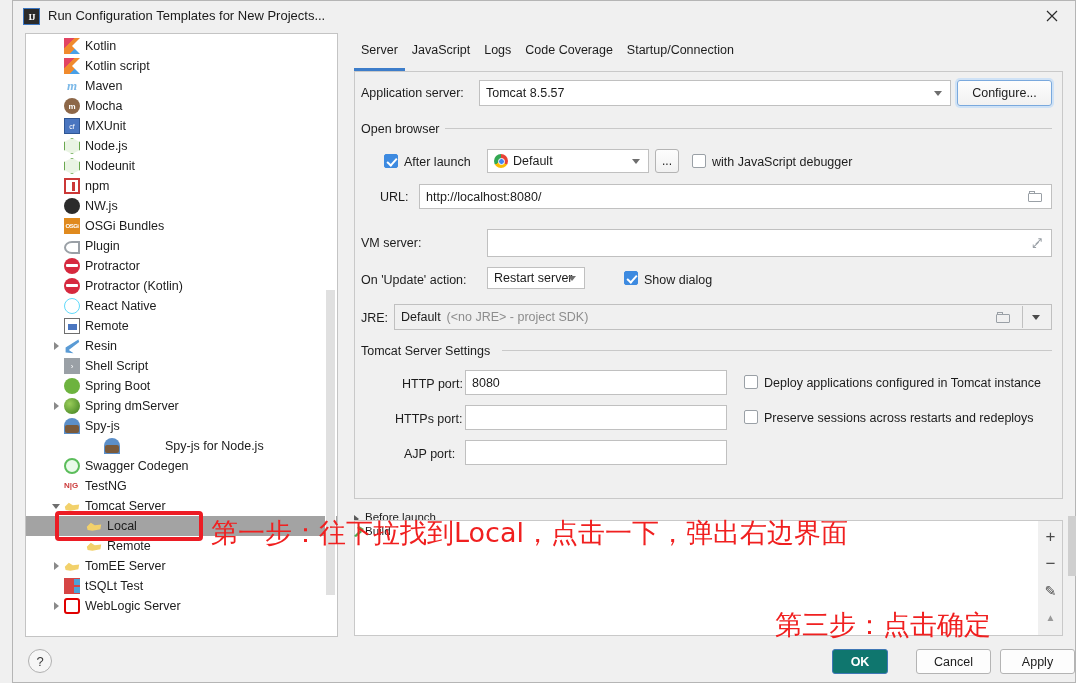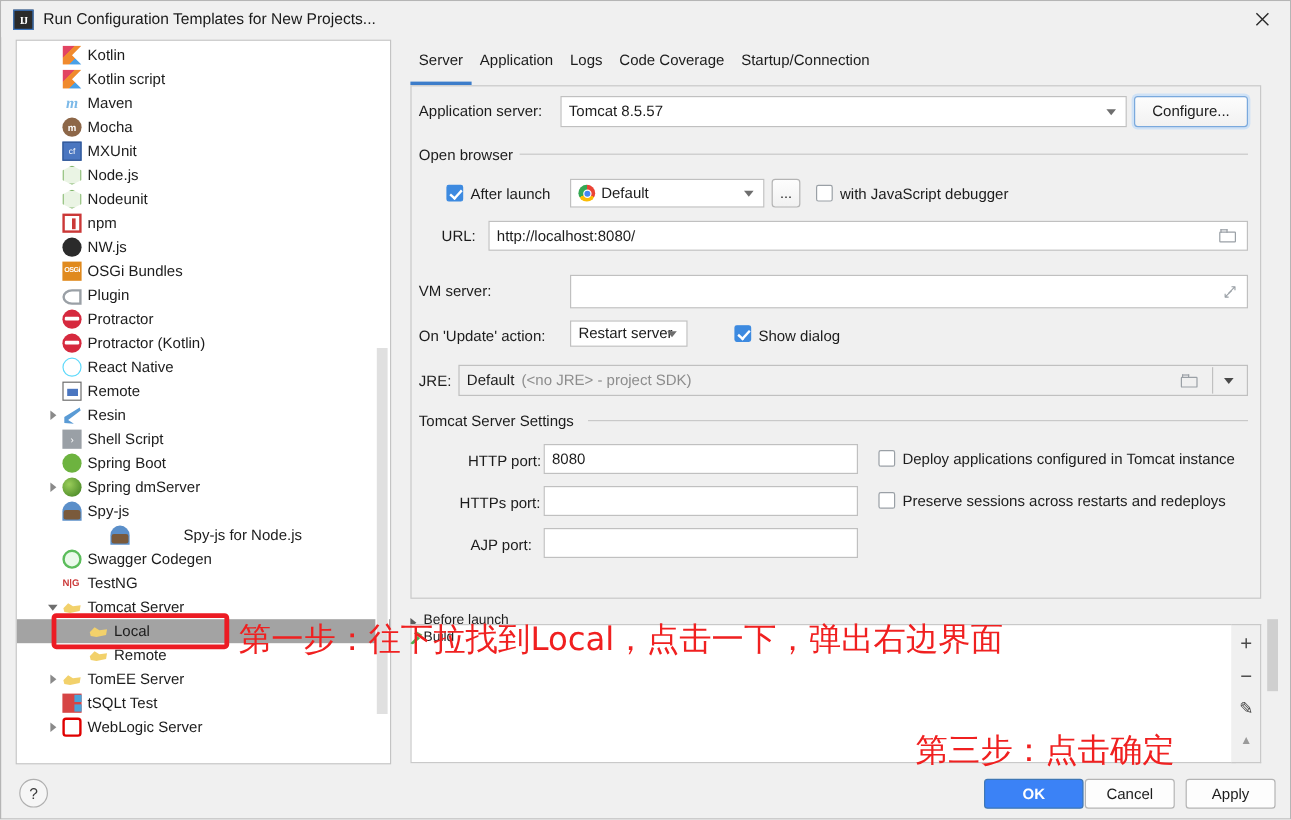--- a/index.html
+++ b/index.html
@@ -4,21 +4,21 @@
 <style>
   html,body{margin:0;padding:0;}
   body{
     width:1076px;height:683px;
     background:#f0f0f0;
     font-family:"Liberation Sans","DejaVu Sans",sans-serif;
     font-size:12px;color:#1f1f1f;
     overflow:hidden;position:relative;
     -webkit-font-smoothing:antialiased;
   }
-  .win{position:absolute;inset:0;background:#f0f0f0;border:1px solid #b5b5b5;box-sizing:border-box;}
+  .win{position:absolute;inset:0;background:#f0f0f0;border:1px solid #b5b5b5;box-sizing:border-box;margin-left:12px;}
 
   
   .titlebar{position:absolute;left:0;top:0;width:100%;height:30px;background:#f0f0f0;}
   .title-icon{position:absolute;left:10px;top:7px;width:17px;height:17px;
     background:#2a2a2a;border:1px solid #3b75c0;box-sizing:border-box;
     display:flex;align-items:center;justify-content:center;}
   .title-icon span{color:#fff;font-size:9px;font-weight:bold;letter-spacing:-1px;font-family:"Liberation Serif",serif;}
   .title-text{position:absolute;left:35px;top:7px;font-size:13px;color:#1a1a1a;white-space:nowrap;}
   .close-btn{position:absolute;right:0;top:0;width:46px;height:30px;display:flex;align-items:center;justify-content:center;cursor:default;}
   .close-btn svg{display:block;}
@@ -125,21 +125,21 @@
   .hammer{position:absolute;left:340px;top:524px;width:12px;height:12px;}
   .bl-toolbar{position:absolute;left:1025px;top:519px;width:25px;height:116px;background:#f0f0f0;border:1px solid #c9c9c9;border-left:none;box-sizing:border-box;}
   .tb-ic{position:absolute;width:25px;height:27px;display:flex;align-items:center;justify-content:center;color:#4a4a4a;font-size:17px;cursor:default;}
 
   
   .rside-sb{position:absolute;left:1055px;top:515px;width:9px;height:60px;background:#cfcfcf;}
 
   .help-btn{position:absolute;left:15px;top:648px;width:22px;height:22px;border:1px solid #b0b0b0;border-radius:50%;
     background:#f6f6f6;display:flex;align-items:center;justify-content:center;font-size:13px;color:#3c3c3c;cursor:default;}
 
-  .ok{position:absolute;left:819px;top:648px;width:83px;height:25px;background:#3b82f6;border:1px solid #3f77b5;
+  .ok{position:absolute;left:819px;top:648px;width:56px;height:25px;background:#0f766e;border:1px solid #3f77b5;
     border-radius:3px;box-sizing:border-box;color:#fff;font-size:12.5px;font-weight:bold;display:flex;align-items:center;justify-content:center;cursor:default;}
   .btn-bot{position:absolute;top:648px;width:75px;height:25px;background:#fdfdfd;border:1px solid #b4b4b4;border-radius:3px;
     box-sizing:border-box;color:#1c1c1c;font-size:12.5px;display:flex;align-items:center;justify-content:center;cursor:default;}
 
   
   .anno{position:absolute;color:#f02020;font-size:27px;white-space:nowrap;
     font-family:"DejaVu Sans","Liberation Sans",sans-serif;font-weight:400;pointer-events:none;}
   #anno-step1{left:198px;top:514px;}
   #anno-step2{left:452px;top:112px;}
   #anno-step3{left:762px;top:606px;}
@@ -321,21 +321,21 @@
       </div>
     <div class="tree-sb">
       <div class="tree-sb-track"></div>
       <div class="tree-sb-thumb" style="top:255px;height:305px;"></div>
     </div>
   </div>
   <div class="redbox"></div>
 
   <div class="tabs" id="tabs">
       <div class="tab active">Server</div>
-      <div class="tab">Application</div>
+      <div class="tab">JavaScript</div>
       <div class="tab">Logs</div>
       <div class="tab">Code Coverage</div>
       <div class="tab">Startup/Connection</div>
     </div>
 
   <div class="panel">
 
     <div class="lbl" style="left:6px;top:14px;">Application server:</div>
     <div class="combo" style="left:124px;top:8px;width:472px;height:26px;">
       <span>Tomcat 8.5.57</span>

